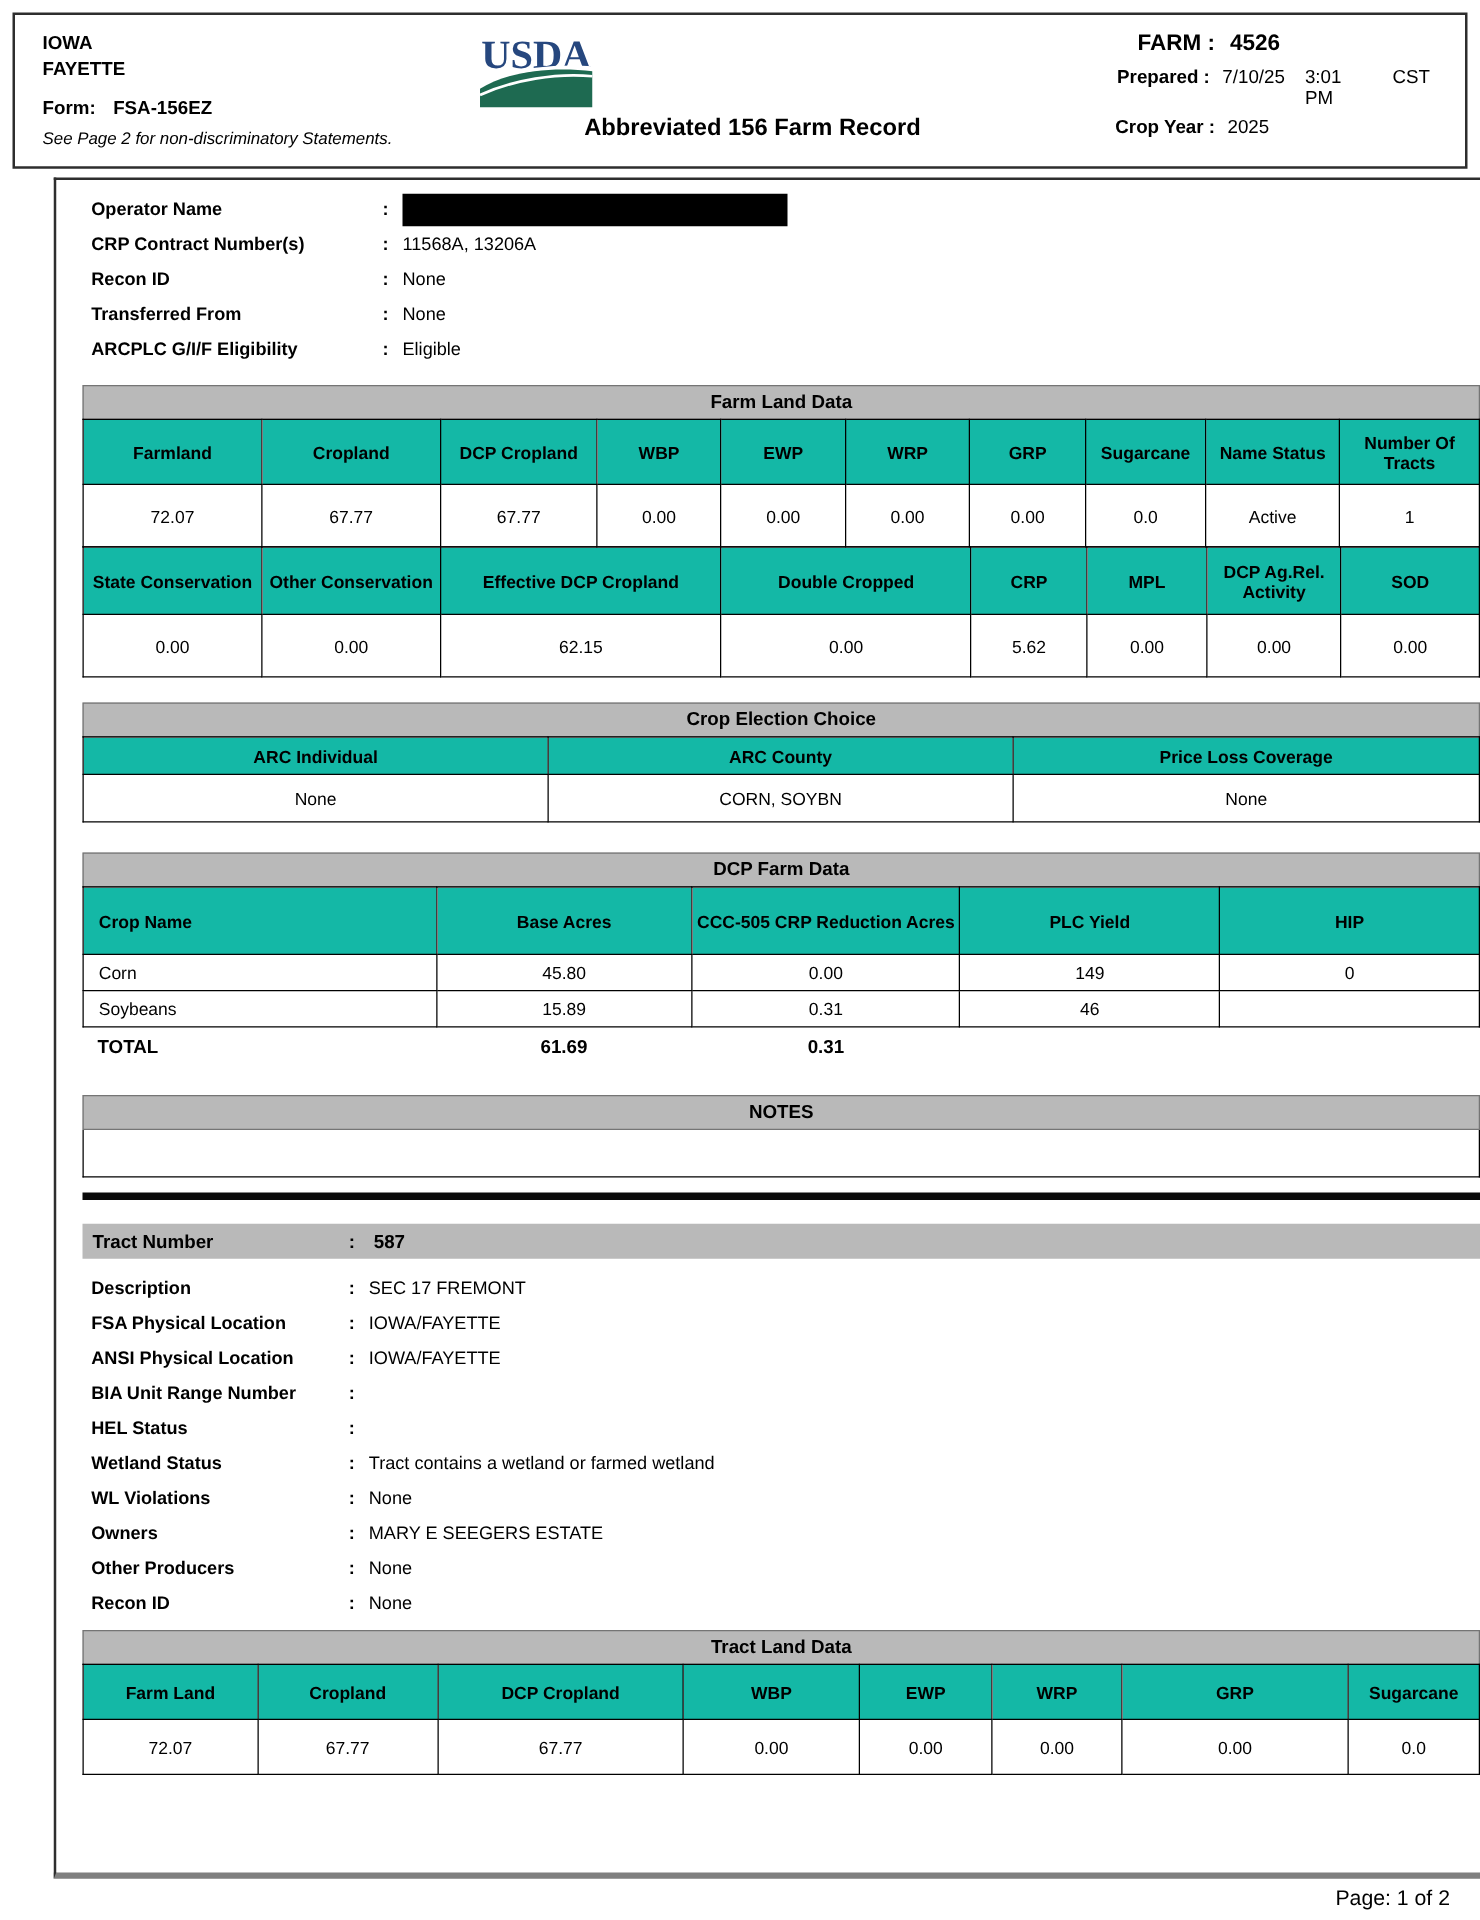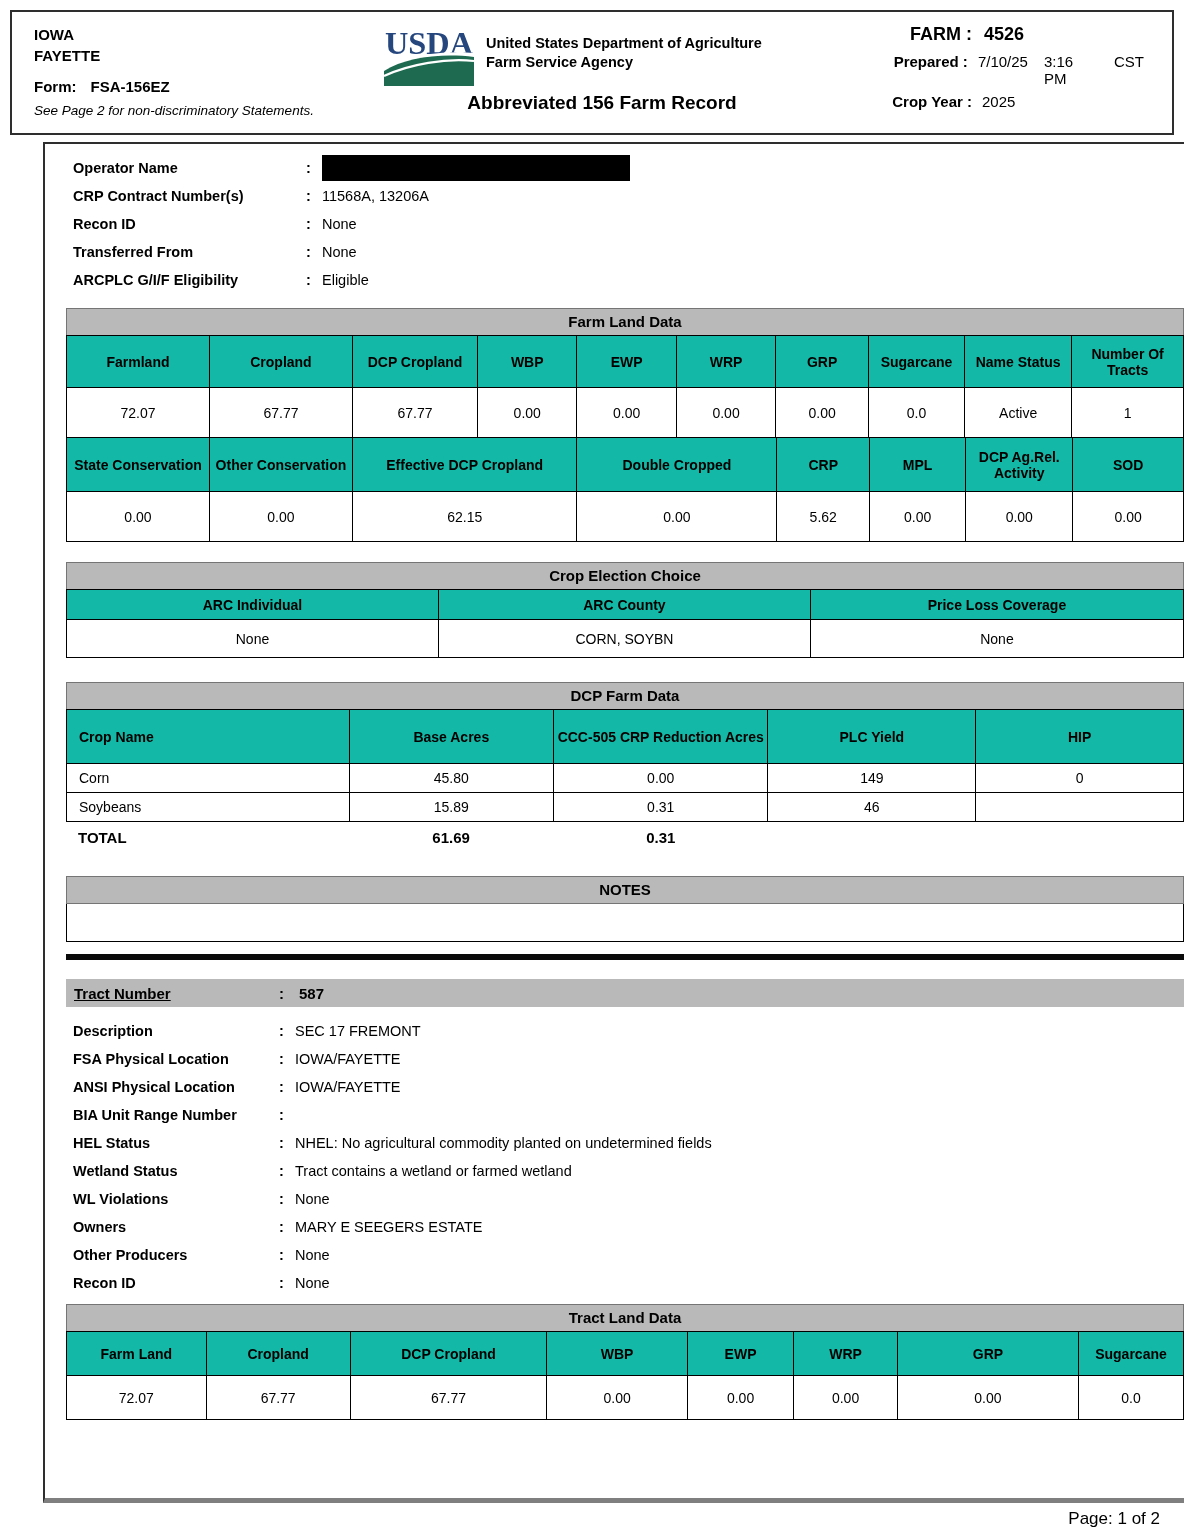--- a/index.html
+++ b/index.html
@@ -72,21 +72,21 @@
   .total-row .c4 { width:18.6%; text-align:center; }
   
   .notes-box { border:1px solid #000; border-top:none; height:38px; background:#fff; }
   
   .thick-divider { height:6px; background:#0a0a0a; margin-top:12px; }
   
   .tract-bar {
     margin-top:19px; height:28px; background:#b9b9b9;
     display:flex; align-items:center; padding-left:8px; font-size:15px;
   }
-  .tract-bar .k { font-weight:bold; width:205px;text-decoration:underline; }
+  .tract-bar .k { font-weight:bold; width:205px; }
   .tract-bar .c { font-weight:bold; width:20px; }
   .tract-bar .v { font-weight:bold; }
   
   .mt14 { margin-top:14px; } .mt20 { margin-top:20px; } .mt24 { margin-top:24px; }
   .mt10 { margin-top:10px; } .mt7 { margin-top:7px; }
   
   .page-footer {
     position:absolute; right:24px; top:1509px; font-size:17px;
   }
 </style>
@@ -101,36 +101,32 @@
     <div class="hdr-note">See Page 2 for non-discriminatory Statements.</div>
   </div>
   <div class="hdr-center">
     <div class="hdr-center-top">
       <svg class="usda-logo" viewBox="0 0 90 60" xmlns="http://www.w3.org/2000/svg">
         <text x="1" y="28" font-family="Liberation Serif, serif" font-weight="bold" font-size="32" fill="#26477e" textLength="88" lengthAdjust="spacingAndGlyphs">USDA</text>
         <path d="M0 45 C 22 31, 58 27, 90 31 L 90 60 L 0 60 Z" fill="#1e6a51"></path>
         <path d="M0 41 C 26 29, 62 26, 90 28" stroke="#ffffff" stroke-width="2.2" fill="none"></path>
         <path d="M0 50 C 26 38, 62 32, 90 35" stroke="#ffffff" stroke-width="2.2" fill="none"></path>
       </svg>
-      <div class="dept-text">
-        <div class="dept-line">United States Department of Agriculture</div>
-        <div class="dept-line">Farm Service Agency</div>
-      </div>
     </div>
     <div class="hdr-title">Abbreviated 156 Farm Record</div>
   </div>
   <div class="hdr-right">
     <div class="row row-farm">
       <span class="lbl">FARM :</span>
       <span class="val">4526</span>
     </div>
     <div class="row row-prep">
       <span class="lbl">Prepared :</span>
       <span class="val">7/10/25</span>
-      <span class="val2">3:16 PM</span>
+      <span class="val2">3:01 PM</span>
       <span class="val3">CST</span>
     </div>
     <div class="row row-cy">
       <span class="lbl">Crop Year :</span>
       <span class="val">2025</span>
     </div>
   </div>
 </div>
 
 <div class="main-box">
@@ -329,21 +325,20 @@
       <span class="v">IOWA/FAYETTE</span>
     </div>
     <div class="kv-row tr-kv">
       <span class="k">BIA Unit Range Number</span>
         <span class="c">:</span>
       <span class="v"></span>
     </div>
     <div class="kv-row tr-kv">
       <span class="k">HEL Status</span>
         <span class="c">:</span>
-      <span class="v">NHEL: No agricultural commodity planted on undetermined fields</span>
     </div>
     <div class="kv-row tr-kv">
       <span class="k">Wetland Status</span>
         <span class="c">:</span>
       <span class="v">Tract contains a wetland or farmed wetland</span>
     </div>
     <div class="kv-row tr-kv">
       <span class="k">WL Violations</span>
         <span class="c">:</span>
       <span class="v">None</span>

